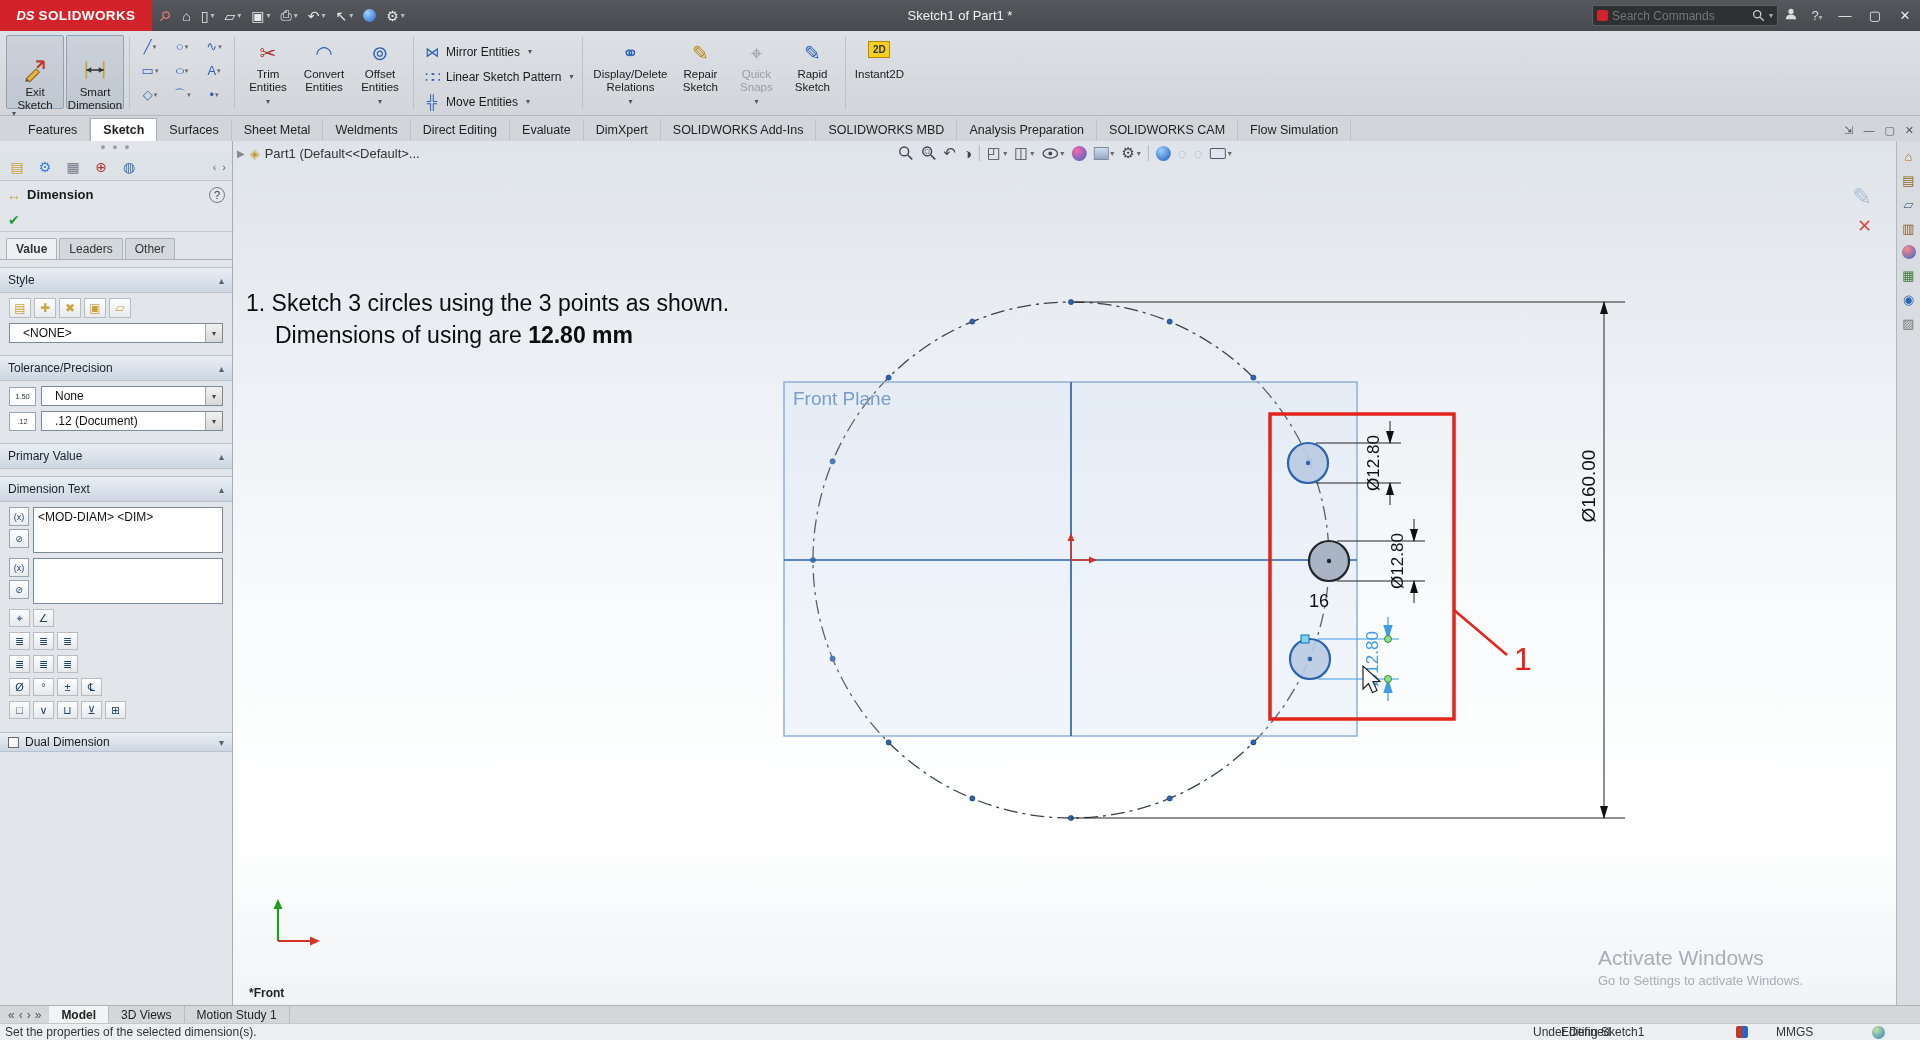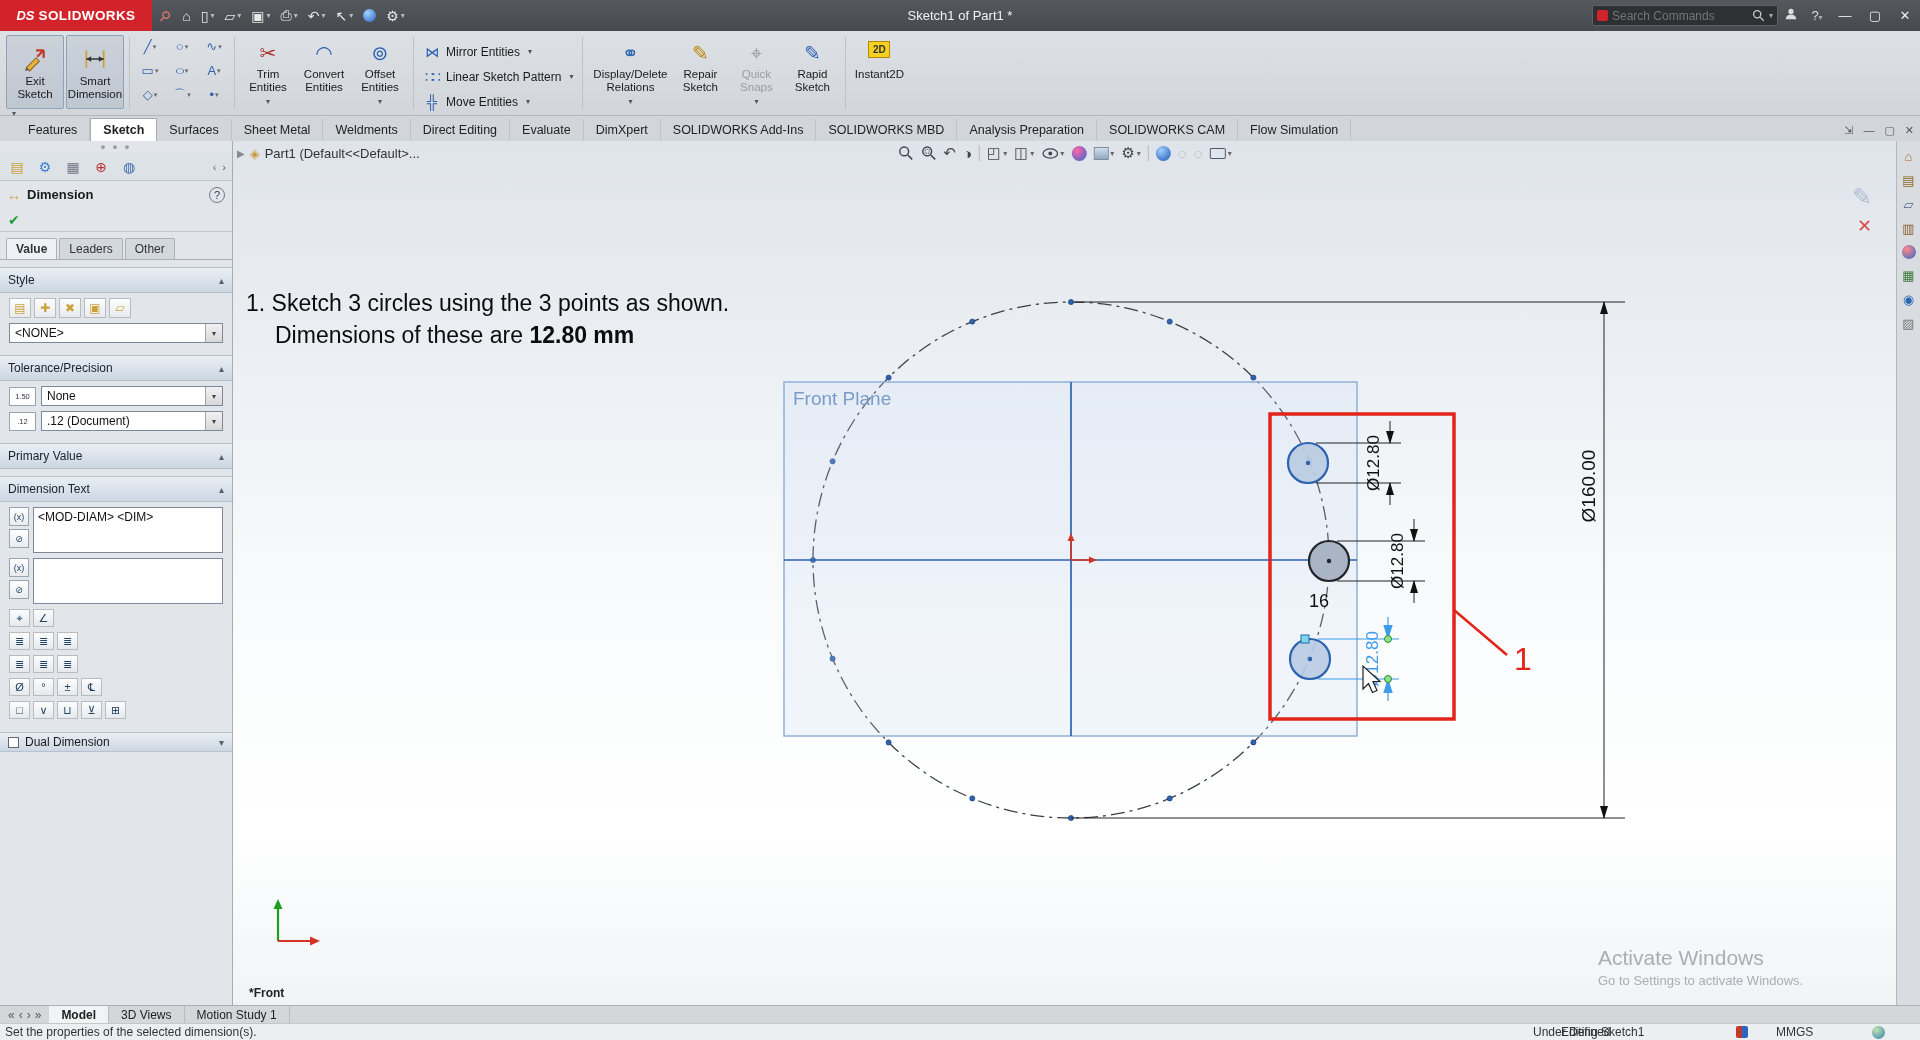--- a/index.html
+++ b/index.html
@@ -23,21 +23,21 @@
   .tb-search { width:186px; height:21px; background:#2e3032; border:1px solid #5d6064; border-radius:2px; display:flex; align-items:center; padding:0 4px; gap:4px; }
   .tb-search .mini { width:11px; height:11px; background:#d2232a; border-radius:2px; flex:0 0 auto; }
   .tb-search input { flex:1; background:transparent; border:none; outline:none; color:#d946ef; font-size:12px; width:100px; font-family:inherit; }
   .tb-search .cg { font-size:8px; color:#aaa; }
   .tb-ic { width:26px; text-align:center; color:#ddd; font-size:13px; }
   .tb-win { width:30px; height:31px; display:flex; align-items:center; justify-content:center; color:#eee; font-size:13px; }
 
   
   .ribbon { position:absolute; top:31px; left:0; width:1920px; height:85px; background:linear-gradient(#dde1e5,#d2d6da); border-bottom:1px solid #b4b8bc; display:flex; align-items:flex-start; padding:4px 6px 0 6px; }
   .rsep { width:1px; height:72px; background:#bfc3c7; margin:2px 5px; flex:0 0 auto; }
-  .bigbtn { width:58px; height:74px; display:flex; flex-direction:column; align-items:center; padding-top:10px; gap:3px; border:1px solid transparent; border-radius:2px; text-align:center; }
+  .bigbtn { width:58px; height:74px; display:flex; flex-direction:column; align-items:center; padding-top:21px; gap:3px; border:1px solid transparent; border-radius:2px; text-align:center; }
   .bigbtn.pressed { background:linear-gradient(#ccd2da,#bfc7d1); border:1px solid #8fa3b8; }
   .blabel { font-size:11.5px; line-height:1.15; color:#1a1a1a; }
   .colA { display:flex; flex-direction:column; }
   .colA .row { display:flex; gap:2px; }
   .gcaret { font-size:8px; color:#555; padding-left:6px; }
   .sgrid { display:flex; gap:2px; }
   .scol { display:flex; flex-direction:column; gap:1px; align-items:center; }
   .sbtn { width:30px; height:23px; display:flex; align-items:center; justify-content:center; gap:1px; border-radius:2px; }
   .sbtn .g { color:#2d62b0; font-size:13px; }
   .sbtn::after { content:"▾"; font-size:7px; color:#666; }
@@ -77,21 +77,21 @@
   .pm-check { height:24px; display:flex; align-items:center; padding:0 8px; border-bottom:1px solid #c2c7cc; color:#1f9d3a; font-size:14px; }
   .vtabs { display:flex; gap:2px; padding:6px 6px 0 6px; border-bottom:1px solid #aab0b6; }
   .vtabs .vt { padding:3px 9px; font-size:12px; background:#d3d8dd; border:1px solid #aab0b6; border-bottom:none; border-radius:2px 2px 0 0; color:#333; }
   .vtabs .vt.active { background:#eef1f4; font-weight:bold; }
   .sect { margin-top:7px; }
   .shead { height:20px; background:linear-gradient(#e9eef4,#cdd7e2); border-top:1px solid #b8c2cd; border-bottom:1px solid #b8c2cd; display:flex; align-items:center; padding:12px 8px; font-size:12px; color:#16222e; }
   .shead::after { content:"▴"; margin-left:auto; color:#566; font-size:10px; }
   .sbody { padding:5px 9px; display:flex; flex-direction:column; gap:5px; }
   .favrow { display:flex; gap:3px; }
   .fav { width:22px; height:20px; border:1px solid #b6bcc2; background:linear-gradient(#fdfdfd,#e8ebee); display:flex; align-items:center; justify-content:center; color:#caa23a; font-size:12px; }
-  .dd { display:flex; height:20px; border:1px solid #7a8a99; background:#fff; align-items:center; }
+  .dd { display:flex; height:20px; border:1px solid #7a8a99; background:#fff; align-items:center;padding-left:8px; }
   .dd .dtext { flex:1; padding:0 5px; font-size:12px; color:#111; white-space:nowrap; overflow:hidden; }
   .dd .dbtn { width:17px; height:100%; background:linear-gradient(#f2f2f2,#d8d8d8); border-left:1px solid #9aa; display:flex; align-items:center; justify-content:center; font-size:8px; color:#444; }
   .tolrow { display:flex; align-items:center; gap:5px; }
   .tol-ico { width:27px; height:19px; border:1px solid #97a5b2; background:#fff; font-size:7.5px; display:flex; align-items:center; justify-content:center; color:#334; }
   .tolrow .dd { flex:1; }
   .inp { height:20px; border:1px solid #7a8a99; background:#fff; font-size:12px; padding:0 5px; width:100%; font-family:inherit; color:#111; }
   .spinrow { display:flex; gap:1px; }
   .spin { width:15px; display:flex; flex-direction:column; gap:1px; }
   .spin span { flex:1; border:1px solid #9aa5b0; background:linear-gradient(#fbfbfb,#dfe3e7); font-size:6.5px; display:flex; align-items:center; justify-content:center; color:#345; }
   .dtxt-row { display:flex; gap:4px; }
@@ -561,21 +561,21 @@
         </span>
     </div>
 
     <div class="confirm-corner">
       <span class="ok">✎</span>
       <span class="no">✕</span>
     </div>
 
     <div class="instr">
       <div class="l1">1. Sketch 3 circles using the 3 points as shown.</div>
-      <div class="l2"><span>Dimensions of these are </span><b>12.80 mm</b></div>
+      <div class="l2"><span>Dimensions of using are </span><b>12.80 mm</b></div>
     </div>
 
     <svg class="sk" width="1663" height="864" viewBox="0 0 1663 864">
       <defs>
         <marker id="arrK" markerWidth="13" markerHeight="10" refX="12" refY="4" orient="auto-start-reverse">
             <path d="M0,0 L13,4 L0,8 Z" fill="#111"></path>
           </marker>
         <marker id="arrBlue" markerWidth="13" markerHeight="10" refX="12" refY="4" orient="auto-start-reverse">
             <path d="M0,0 L13,4 L0,8 Z" fill="#3d9be9"></path>
           </marker>

